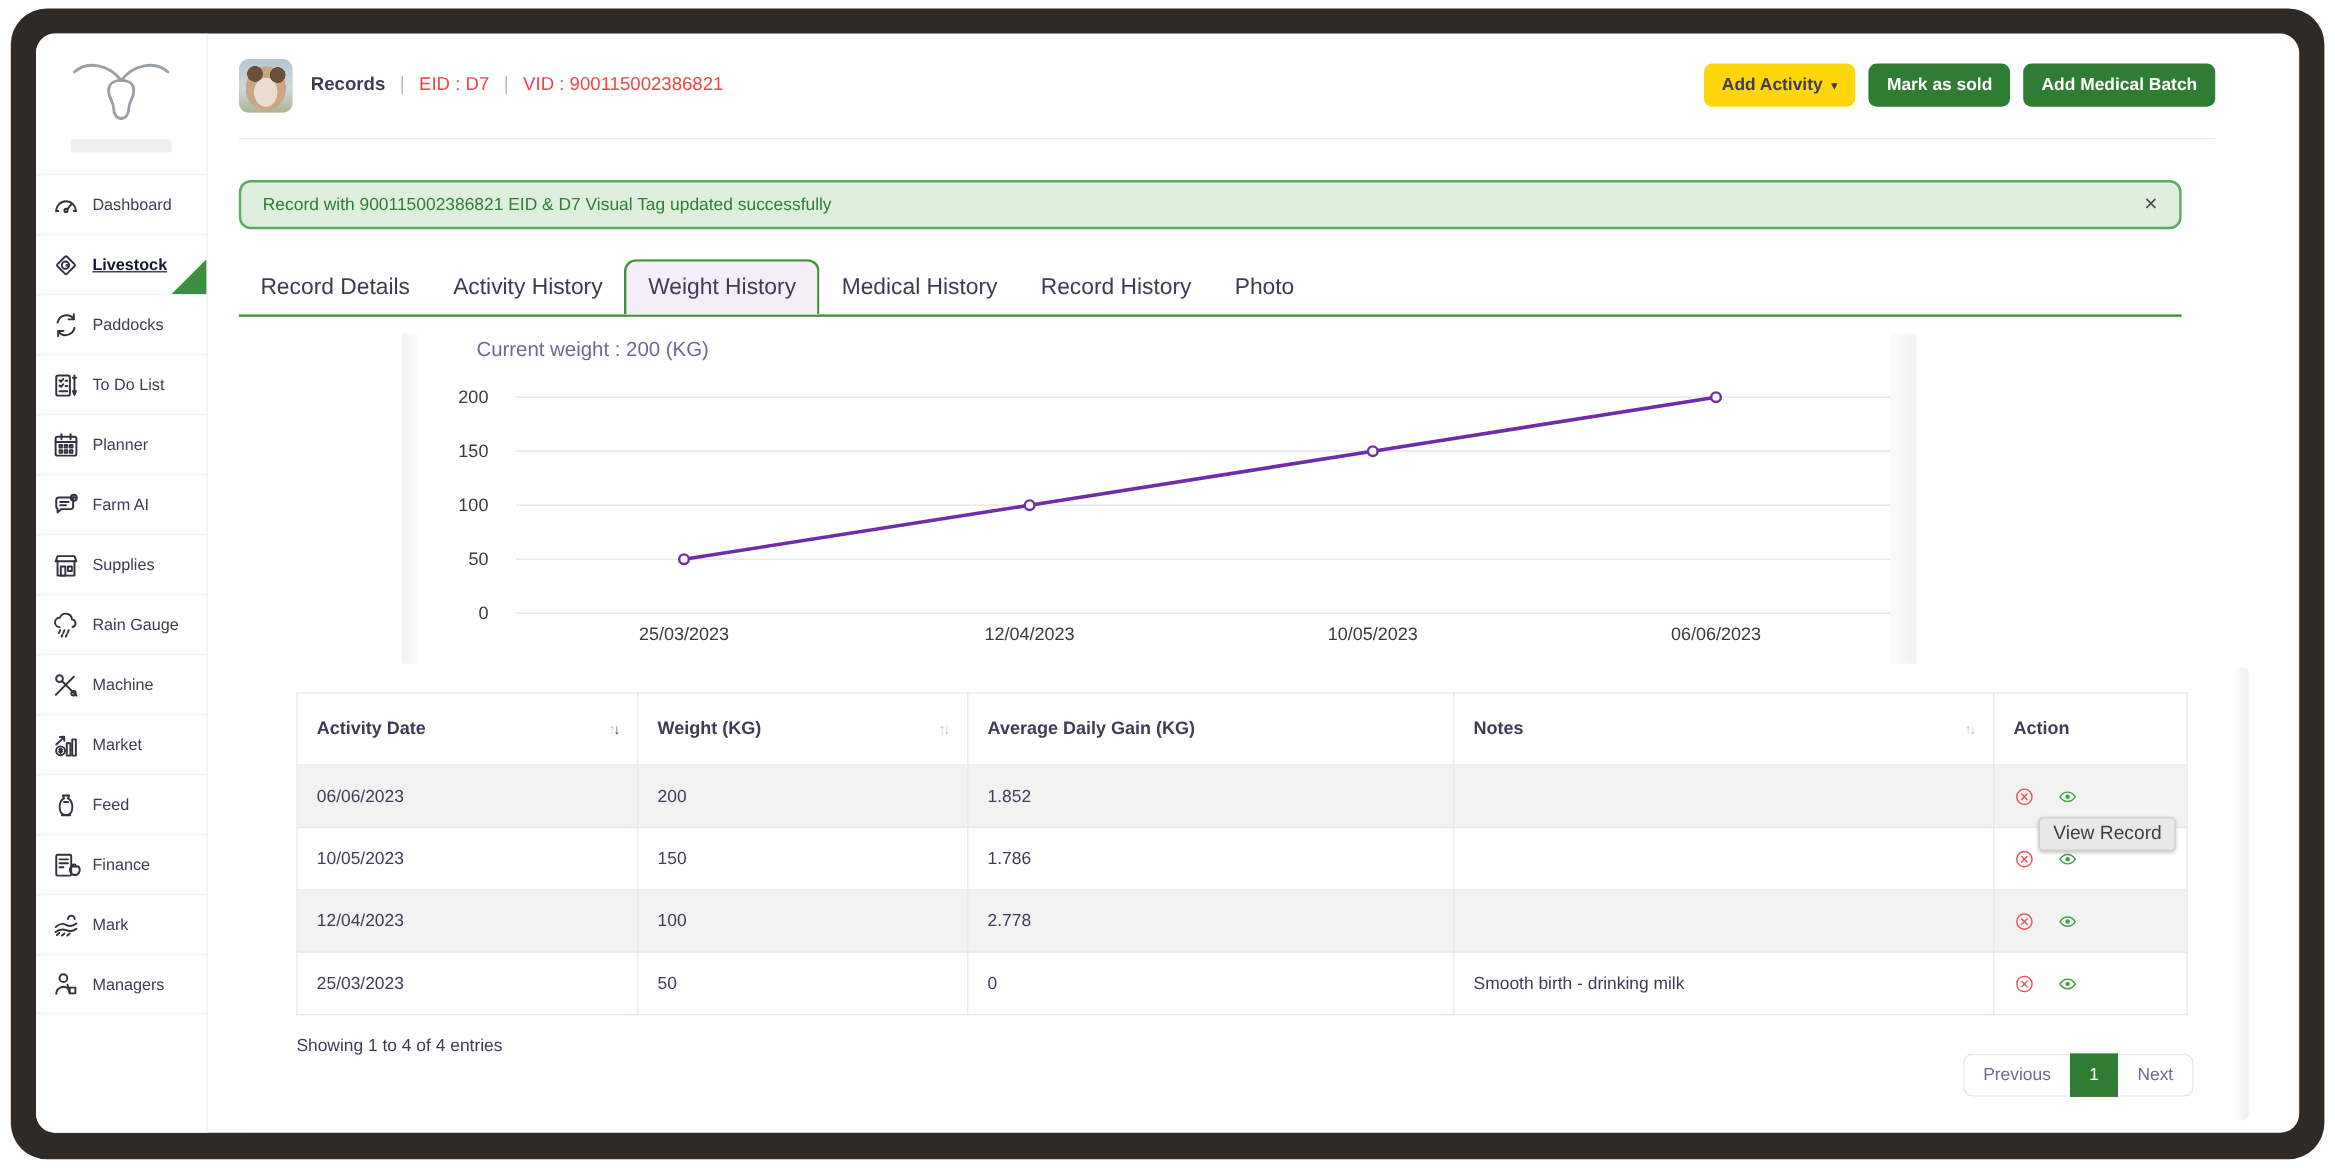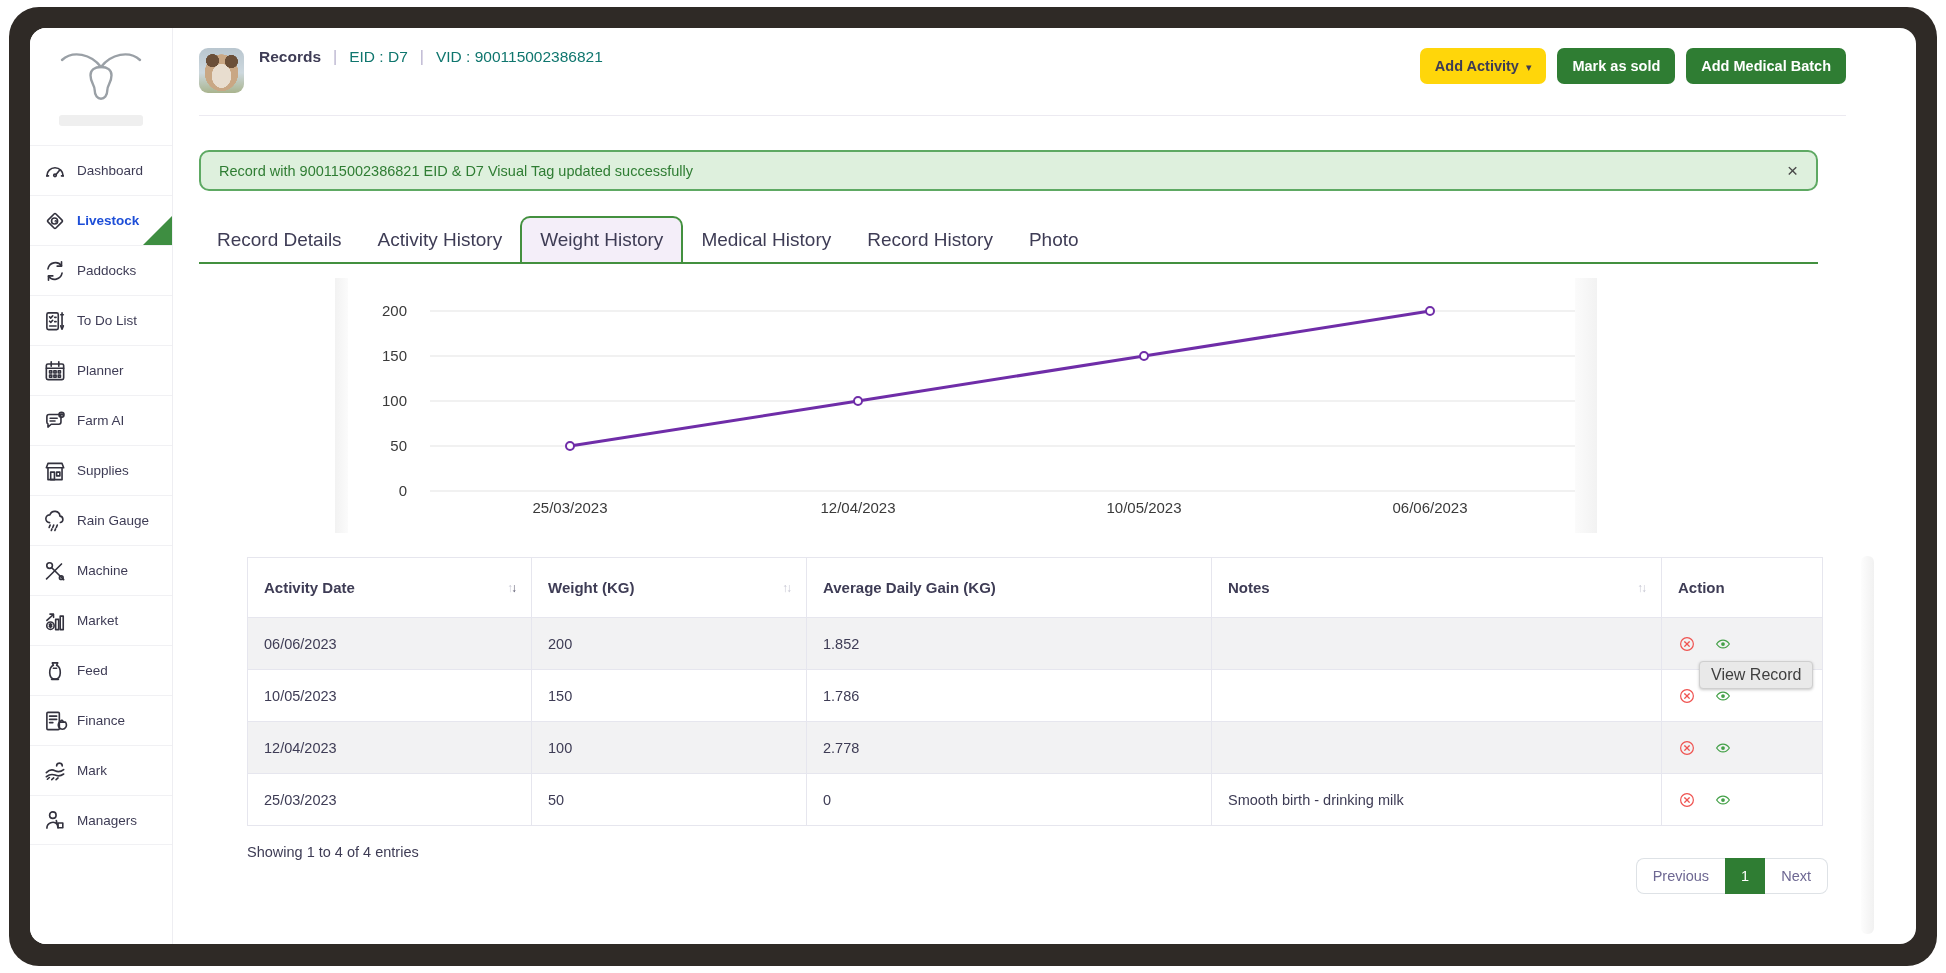--- a/index.html
+++ b/index.html
@@ -13,38 +13,38 @@
   .sidebar { width:143px; flex:0 0 143px; border-right:1px solid #eeeef2; background:#fff; }
   .logo-wrap { height:117px; display:flex; flex-direction:column; align-items:center; justify-content:center; gap:6px; }
   .logo-bar { width:84px; height:11px; background:#efefef; border-radius:3px; }
   .nav-item { position:relative; height:50px; display:flex; align-items:center; gap:9px;
     padding:0 6px 0 12px; border-top:1px solid #f1f1f4; cursor:pointer; }
   .nav-item:last-child { border-bottom:1px solid #f1f1f4; }
   .nav-item .icon { width:26px; height:26px; flex:0 0 26px; }
   .nav-item .icon svg { width:26px; height:26px; stroke:#33323e; stroke-width:1.5; fill:none;
     stroke-linecap:round; stroke-linejoin:round; }
   .nav-label { font-size:13.5px; font-weight:500; color:#3e3c55; white-space:nowrap; }
-  .nav-item.active .nav-label { color:#1d4ed8; font-weight:700; }
+  .nav-item.active .nav-label { color:#0f172a; font-weight:700;text-decoration:underline; }
   .nav-item.active .tri { position:absolute; right:0; bottom:0; width:0; height:0;
     border-style:solid; border-width:0 0 29px 29px; border-color:transparent transparent #3e8e41 transparent; }
 
   
   .main { flex:1; min-width:0; padding:20px 70px 0 26px; position:relative; }
 
-  .hdr { display:flex; align-items:flex-start; height:46px; }
+  .hdr { display:flex; align-items:center; height:46px; }
   .avatar { width:45px; height:45px; border-radius:9px; flex:0 0 45px; overflow:hidden;
     background:
       radial-gradient(circle at 30% 28%, #6b4f38 0 14%, transparent 15%),
       radial-gradient(circle at 72% 30%, #6b4f38 0 14%, transparent 15%),
       radial-gradient(ellipse at 50% 62%, #e8ddcf 0 30%, transparent 31%),
       radial-gradient(ellipse at 50% 55%, #c9a784 0 52%, transparent 53%),
       linear-gradient(180deg,#b9c6cf 0%,#cdd8de 55%,#a9b48e 100%); }
   .hdr-title { margin-left:15px; font-size:15.5px; font-weight:700; color:#3e3c55; }
   .hdr-sep { color:#b9b3cf; font-size:16px; padding:0 12px; font-weight:400; }
-  .hdr-meta { font-size:15.5px; color:#0f766e; }
+  .hdr-meta { font-size:15.5px; color:#ef4444; }
   .hdr-actions { margin-left:auto; display:flex; gap:11px; }
   .btn { border:none; border-radius:7px; padding:10px 15px; font-size:14.5px; font-weight:700;
     font-family:inherit; cursor:pointer; }
   .btn-yellow { background:#ffd60a; color:#3e3c55; }
   .btn-yellow .caret { font-size:11px; margin-left:7px; }
   .btn-green { background:#2f7d33; color:#fff; }
   .hdr-divider { border-bottom:1px solid #eceaf1; margin-top:21px; }
 
   
   .alert { margin-top:34px; margin-right:28px; height:41px; display:flex; align-items:center;
@@ -339,20 +339,21 @@
       <div class="tab">Activity History</div>
       <div class="tab active">Weight History</div>
       <div class="tab">Medical History</div>
       <div class="tab">Record History</div>
       <div class="tab">Photo</div>
     </div>
 
     <div class="chart-wrap">
       <div class="chart-edge-l"></div>
       <div class="chart-edge-r"></div>
+      <div class="chart-title">Current weight : 200 (KG)</div>
       <svg class="chart-svg" width="1262" height="235" viewBox="0 0 1262 235">
         <line class="grid" x1="95" y1="19" x2="1240" y2="19"></line>
         <line class="grid" x1="95" y1="64" x2="1240" y2="64"></line>
         <line class="grid" x1="95" y1="109" x2="1240" y2="109"></line>
         <line class="grid" x1="95" y1="154" x2="1240" y2="154"></line>
         <line class="grid" x1="95" y1="199" x2="1240" y2="199"></line>
         <text class="tick" x="72" y="24" text-anchor="end">200</text>
         <text class="tick" x="72" y="69" text-anchor="end">150</text>
         <text class="tick" x="72" y="114" text-anchor="end">100</text>
         <text class="tick" x="72" y="159" text-anchor="end">50</text>

